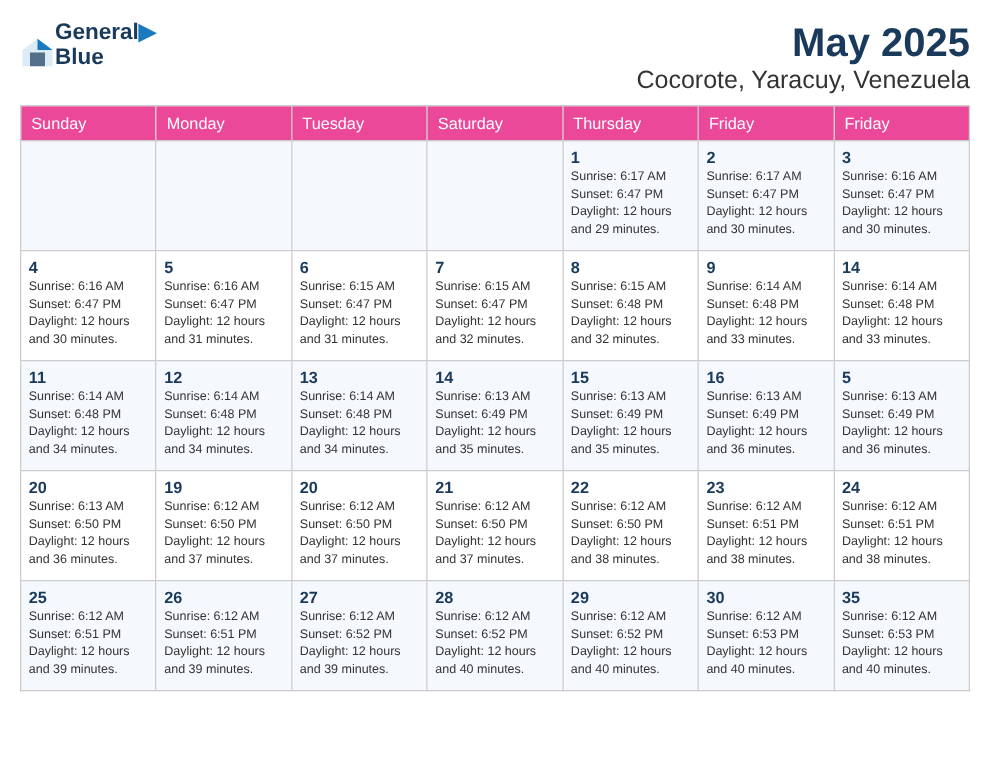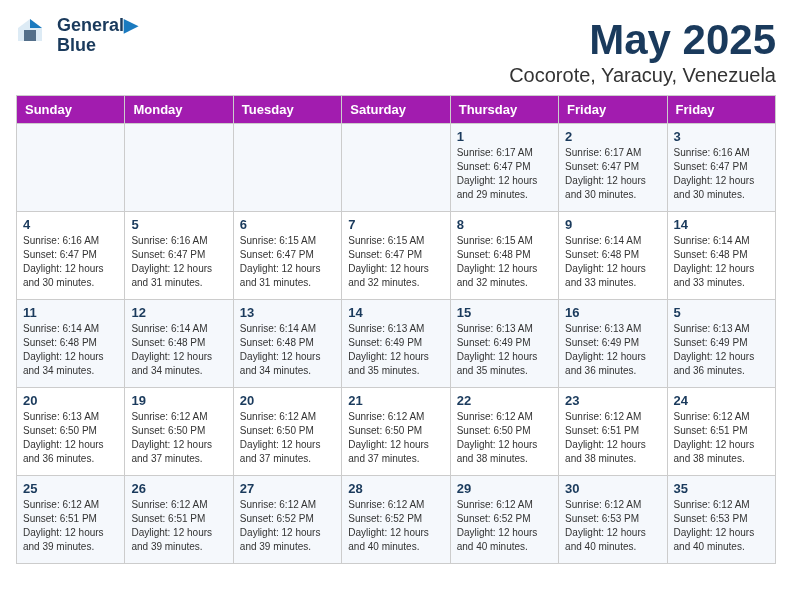--- a/index.html
+++ b/index.html
@@ -11,60 +11,60 @@
       padding: 16px;
     }
     .header-area {
       display: flex;
       justify-content: space-between;
       align-items: flex-start;
       margin-bottom: 8px;
     }
     .logo {
       display: flex;
-      align-items: flex-start;
-      gap: 13px;
+      align-items: flex-end;
+      gap: 0;
     }
     .logo-text {
       font-size: 18px;
       font-weight: bold;
       color: #1a3a5c;
       line-height: 1.1;
     }
     .logo-text span {
       color: #1a7abf;
     }
     .logo-icon {
       width: 28px;
       height: 28px;
     }
     .title-area {
       text-align: right;
     }
     .month-year {
-      font-size: 42px;
+      font-size: 32px;
       font-weight: bold;
       color: #1a3a5c;
     }
     .location {
       font-size: 20px;
       color: #333;
     }
     table {
       width: 100%;
       border-collapse: collapse;
       table-layout: fixed;
     }
     th {
-      background-color: #a21caf;
+      background-color: #ec4899;
       color: #fff;
       text-align: left;
       padding: 6px 8px;
       font-size: 13px;
-      font-weight: bold;
+      font-weight: normal;
       border: 1px solid #ccc;
     }
     td {
       border: 1px solid #ccc;
       vertical-align: top;
       padding: 5px 6px;
       font-size: 10.5px;
       color: #222;
       height: 88px;
       background: #fff;

